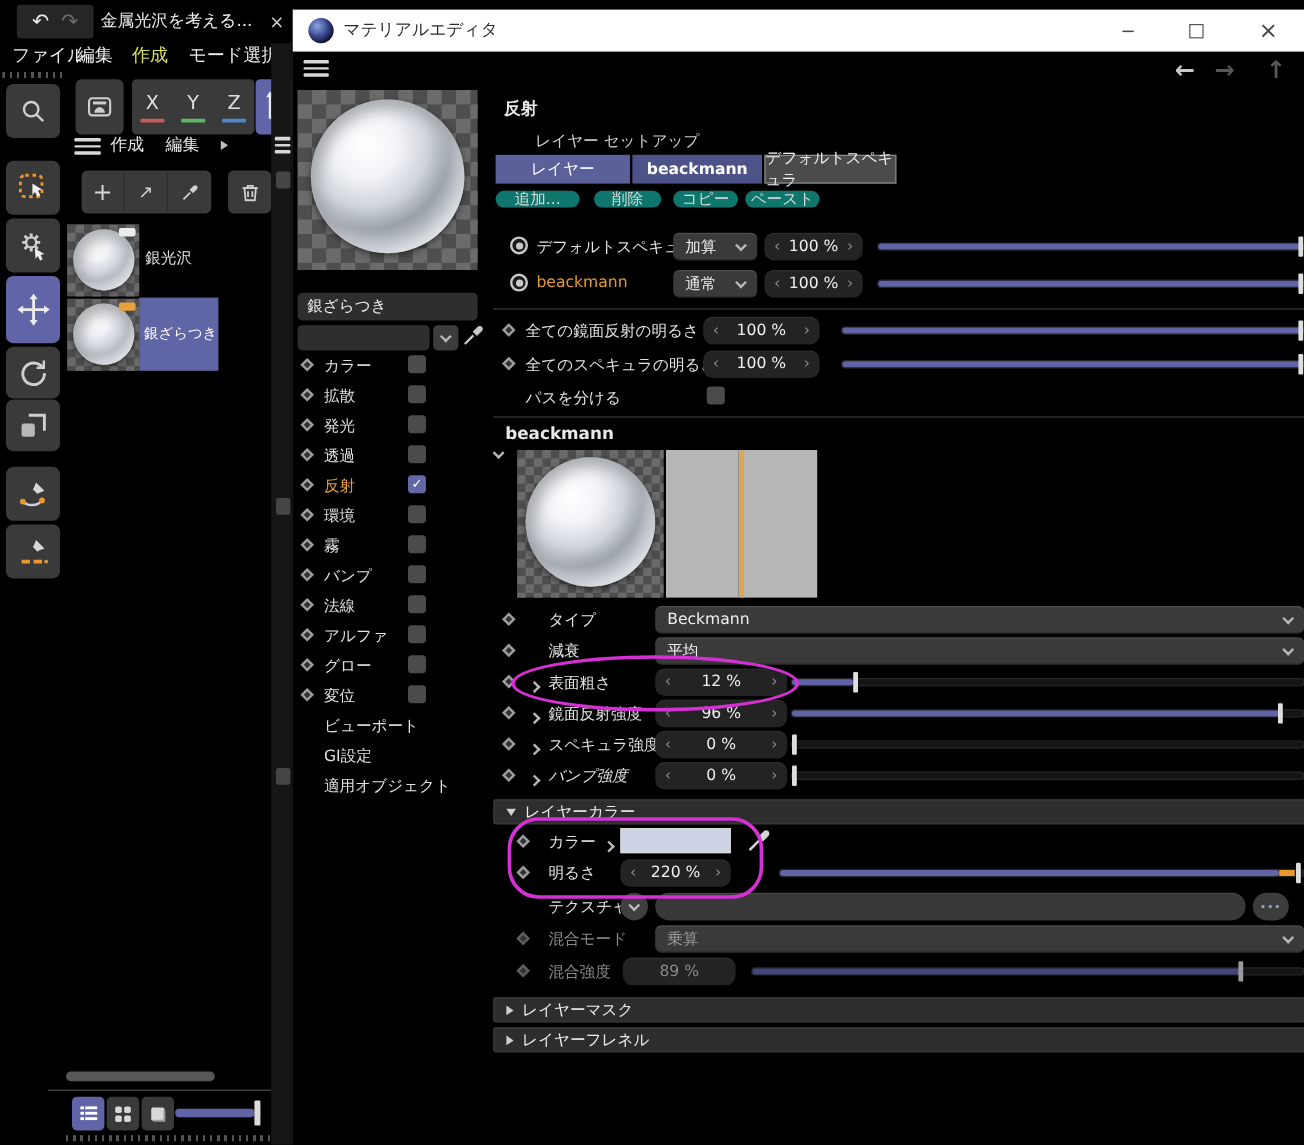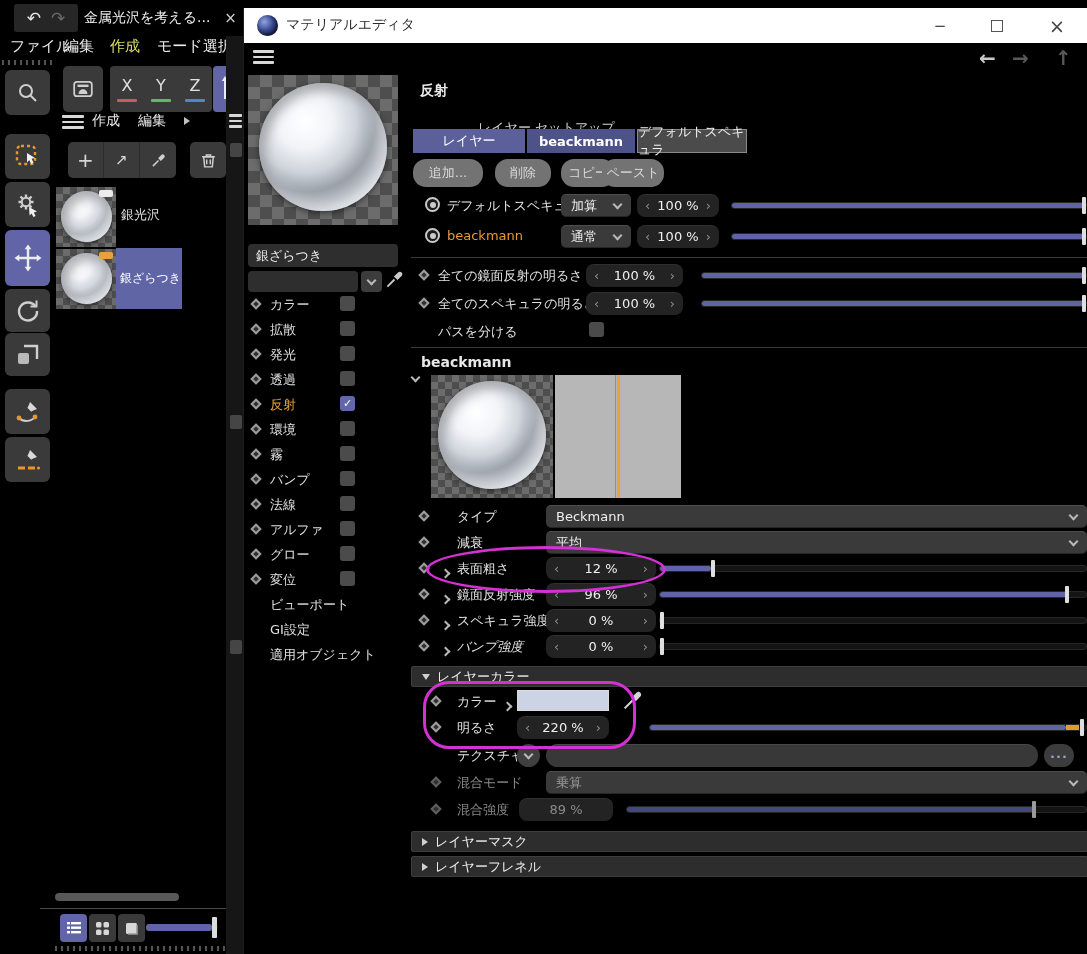--- a/index.html
+++ b/index.html
@@ -91,26 +91,26 @@
   .eyeicon::after { content:''; position:absolute; left:2.5px; top:2.5px; width:6px; height:6px; border-radius:50%; background:#c9c9c9; }
 
   #channels { position:absolute; left:4px; top:285px; width:160px; }
   .chrow { position:absolute; left:0; width:160px; height:25px; }
   .chrow .lbl { position:absolute; left:22px; top:3px; color:#e0e0e0; }
   .chrow .lbl.orange { color:#e8a23c; }
   .chrow .dia { left:4px; top:7px; }
   .chrow .cb { left:92px; top:3px; }
 
   .rheading { position:absolute; left:176px; top:74px; font-size:14px; font-weight:bold; }
-  .lsetup { position:absolute; left:202px; top:111px; color:#d0d0d0;margin-left:32px; }
+  .lsetup { position:absolute; left:202px; top:101px; color:#d0d0d0; }
   .rtab { position:absolute; top:121px; height:24px; display:flex; align-items:center; justify-content:center; font-size:13px; color:#fff; }
   .rtab.active { background:#5b609b; }
   .rtab.active2 { background:#4d5288; font-weight:bold; }
   .rtab.plain { background:#4b4b4b; border:1px solid #8a8a8a; color:#f0f0f0; }
-  .pill { position:absolute; top:151px; height:28px; background:#737373; border-radius:13px; display:flex; align-items:center; justify-content:center; color:#dadada; }
+  .pill { position:absolute; top:151px; height:14px; background:#0f766e; border-radius:13px; display:flex; align-items:center; justify-content:center; color:#dadada; }
 
   .row { position:absolute; left:167px; width:677px; height:24px; }
   .row .label { position:absolute; top:3px; color:#e4e4e4; white-space:nowrap; }
   .row .label.orange { color:#e89b2e; }
   .row .label.dim { color:#8a8a8a; }
   .vb { position:absolute; top:0; height:23px; background:#232323; border-radius:8px; display:flex; align-items:center; padding:0 8px; box-shadow:inset 0 1px 0 rgba(255,255,255,.06); }
   .vb .arr { color:#8f8f8f; font-size:13px; line-height:23px; }
   .vb .val { flex:1; text-align:center; color:#efefef; }
   .vb.dim .val { color:#8a8a8a; }
   .dd { position:absolute; top:0; height:23px; background:#3a3a3a; border-radius:5px; display:flex; align-items:center; padding:0 10px; box-shadow:inset 0 1px 0 rgba(255,255,255,.10), inset 0 -1px 0 rgba(0,0,0,.35); }
@@ -700,21 +700,21 @@
   <div id="collapsed"></div>
 
   <div class="anno ell" style="left:182px;top:538px;width:240px;height:47px;"></div>
   <div class="anno rect" style="left:179px;top:673px;width:213px;height:68px;"></div>
 <div class="rtab active" style="left: 169px; width: 112px;">レイヤー</div>
     <div class="rtab active2" style="left: 283px; width: 108px;">beackmann</div>
     <div class="rtab plain" style="left: 393px; width: 110px;">デフォルトスペキュラ</div>
     <div class="pill" style="left: 169px; width: 70px;">追加...</div>
     <div class="pill" style="left: 251px; width: 56px;">削除</div>
     <div class="pill" style="left: 317px; width: 54px;">コピー</div>
-    <div class="pill" style="left: 358px; width: 62px; font-family: Liberation Mono, monospace;">ペースト</div>
+    <div class="pill" style="left: 377px; width: 62px; font-family: Liberation Mono, monospace;">ペースト</div>
     <div class="secbar" style="top: 823px;">
       <div class="colbar-tri"></div>
       <span>レイヤーマスク</span>
     </div>
     <div class="secbar" style="top: 848px;">
       <div class="colbar-tri"></div>
       <span>レイヤーフレネル</span>
     </div>
   </div>
 

